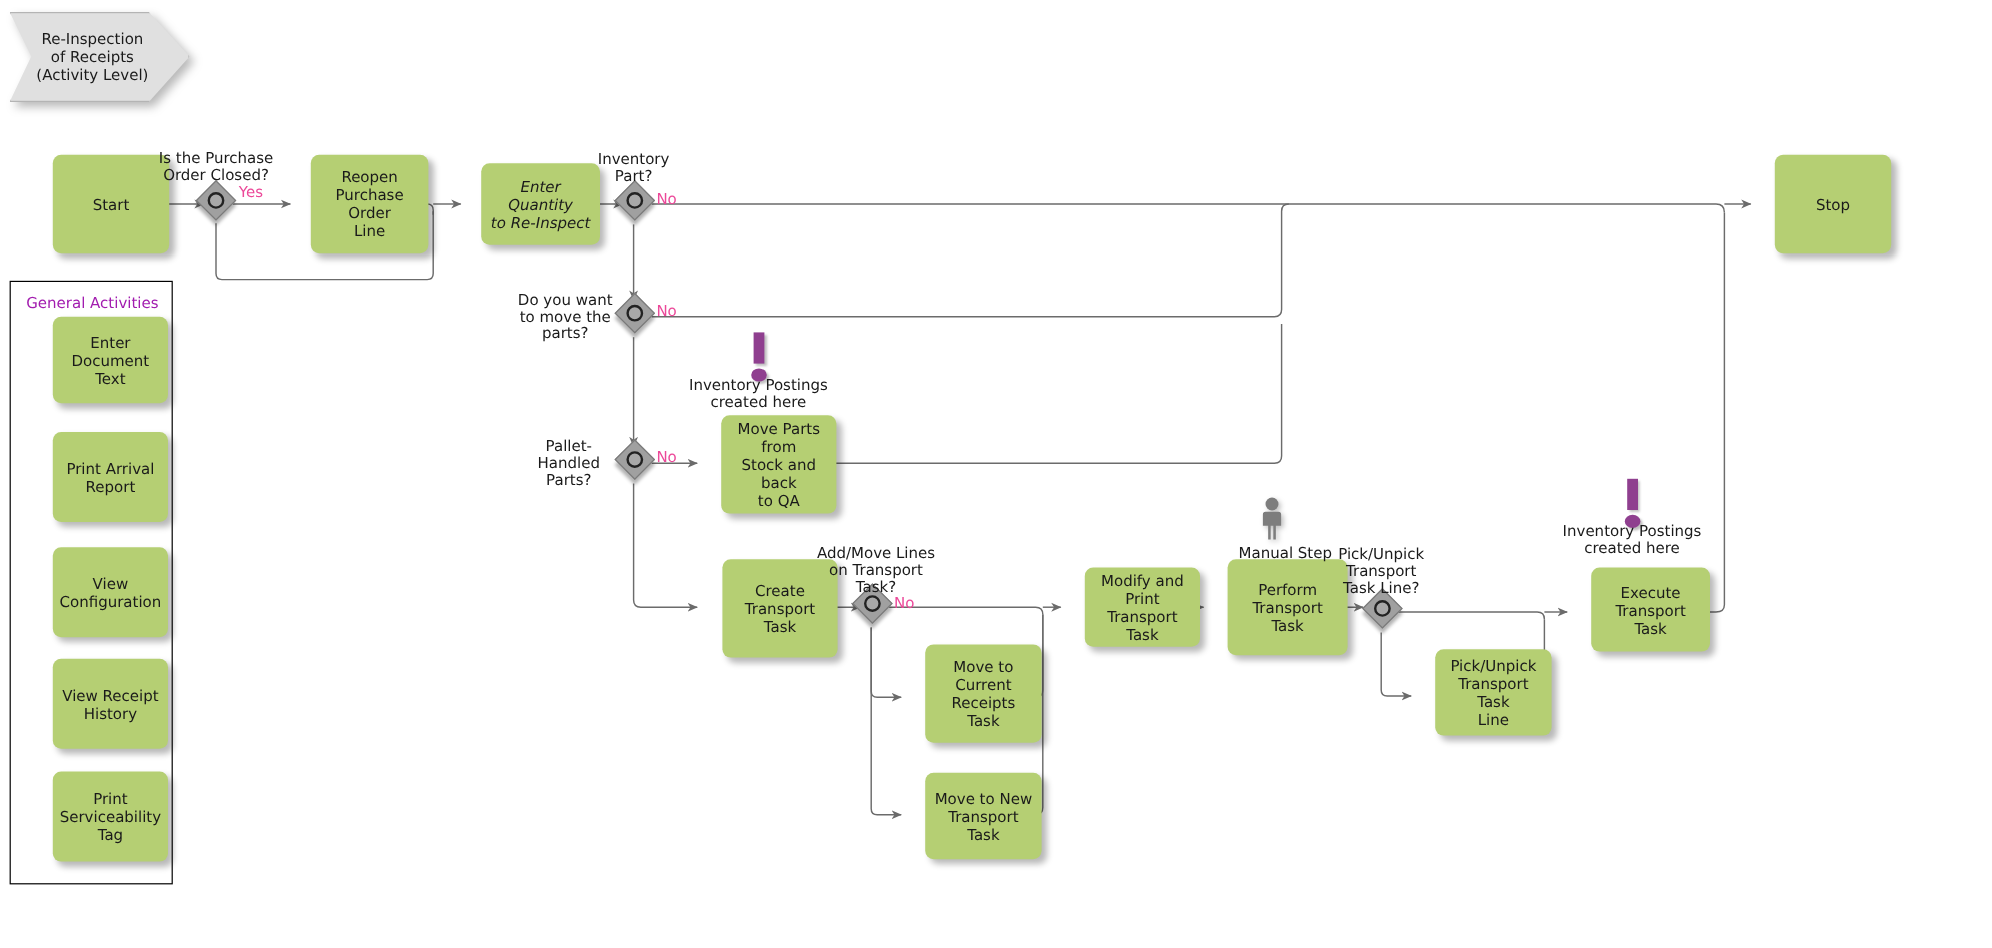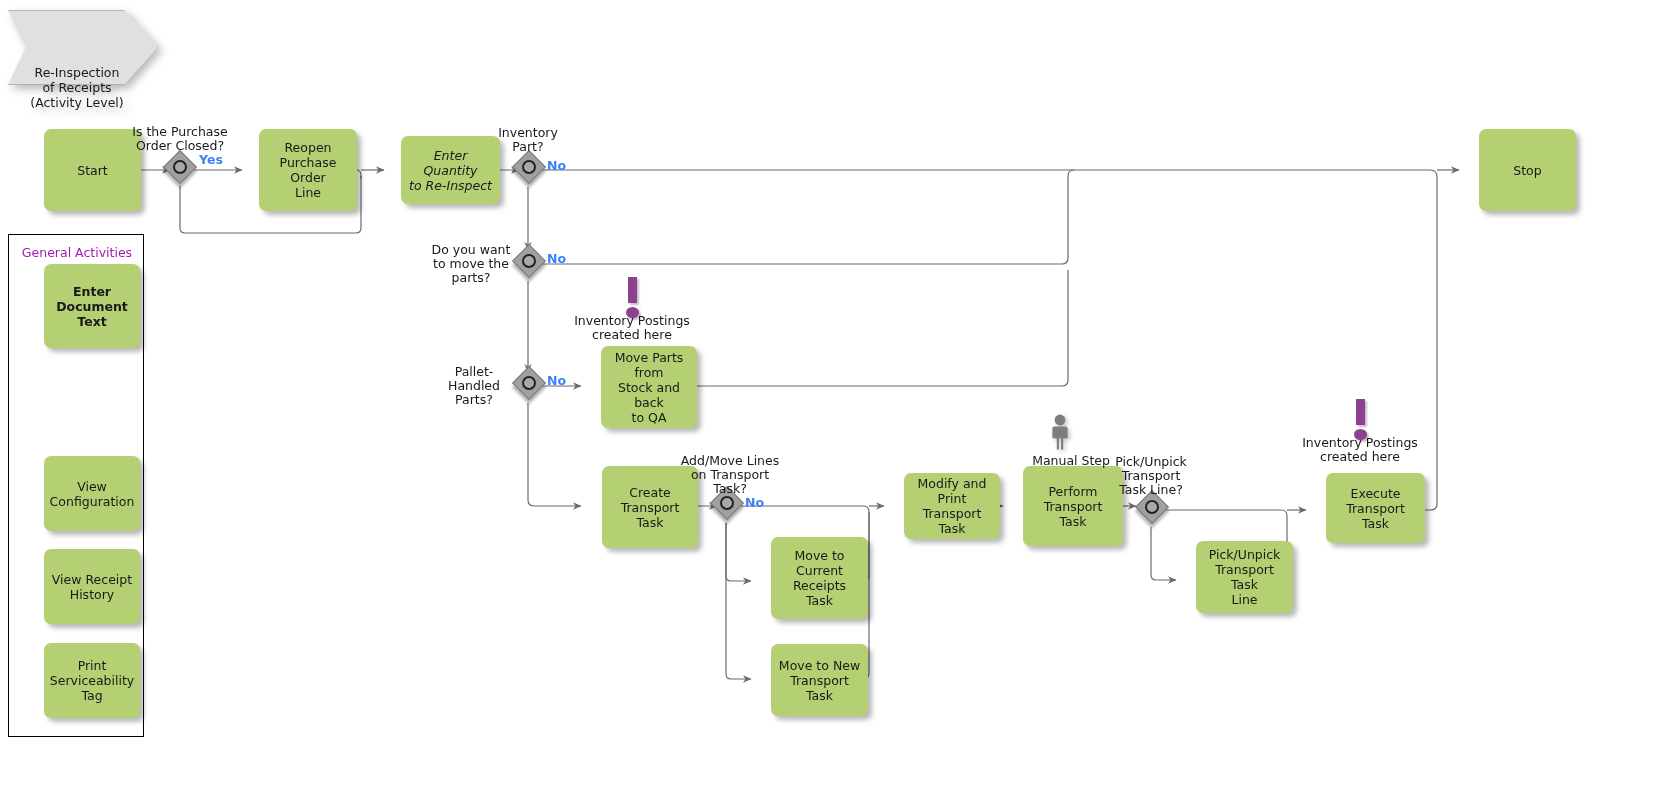--- a/index.html
+++ b/index.html
@@ -74,21 +74,20 @@
     width: 110px;
     height: 75px;
     display: flex;
     align-items: center;
     justify-content: center;
     text-align: center;
     font-size: 12.5px;
     line-height: 15px;
     color: #1a1a1a;
     white-space: pre-line;
-    margin-top: 40px;
   }
   
   .group-box {
     position: absolute;
     left: 8px;
     top: 234px;
     width: 136px;
     height: 503px;
     border: 1.5px solid #000000;
     background: #ffffff;
@@ -126,23 +125,22 @@
     border: 2.5px solid #222222;
     border-radius: 50%;
     background: #a8a8a8;
     box-sizing: border-box;
   }
   
   .edge-label {
     position: absolute;
     font-size: 12.5px;
     line-height: 14px;
-    color: #3b82f6;
+    color: #ec4899;
     white-space: pre-line;
-    font-weight: bold;
   }
   .caption {
     position: absolute;
     font-size: 12.5px;
     line-height: 14px;
     color: #1a1a1a;
     text-align: center;
     white-space: pre-line;
   }
   
@@ -245,22 +243,24 @@
   <div class="banner">
     <div class="banner-shape"></div>
     <div class="banner-label" style="white-space: pre-line;">Re-Inspection
 of Receipts
 (Activity Level)</div>
   </div>
 
   <div class="group-box"></div>
   <div class="group-title">General Activities</div>
 
-  <div class="node activity" style="left: 28px; top: 264px; width: 96px; height: 84px; white-space: pre-line; font-weight: bold;">Enter Document
+  <div class="node activity" style="left: 28px; top: 264px; width: 96px; height: 72px; white-space: pre-line;">Enter Document
 Text</div>
+  <div class="node activity" style="left: 28px; top: 360px; width: 96px; height: 75px; white-space: pre-line;">Print Arrival
+Report</div>
   <div class="node activity" style="left: 28px; top: 456px; width: 96px; height: 75px; white-space: pre-line; text-align: center;">View
 Configuration</div>
   <div class="node activity" style="left: 28px; top: 549px; width: 96px; height: 75px; white-space: pre-line;">View Receipt
 History</div>
   <div class="node activity" style="left:28px; top:129px; width:97px; height:82px;">Start</div>
 
   <div class="node activity" style="left: 28px; top: 643px; width: 96px; height: 75px; white-space: pre-line;">Print
 Serviceability
 Tag</div>
 

